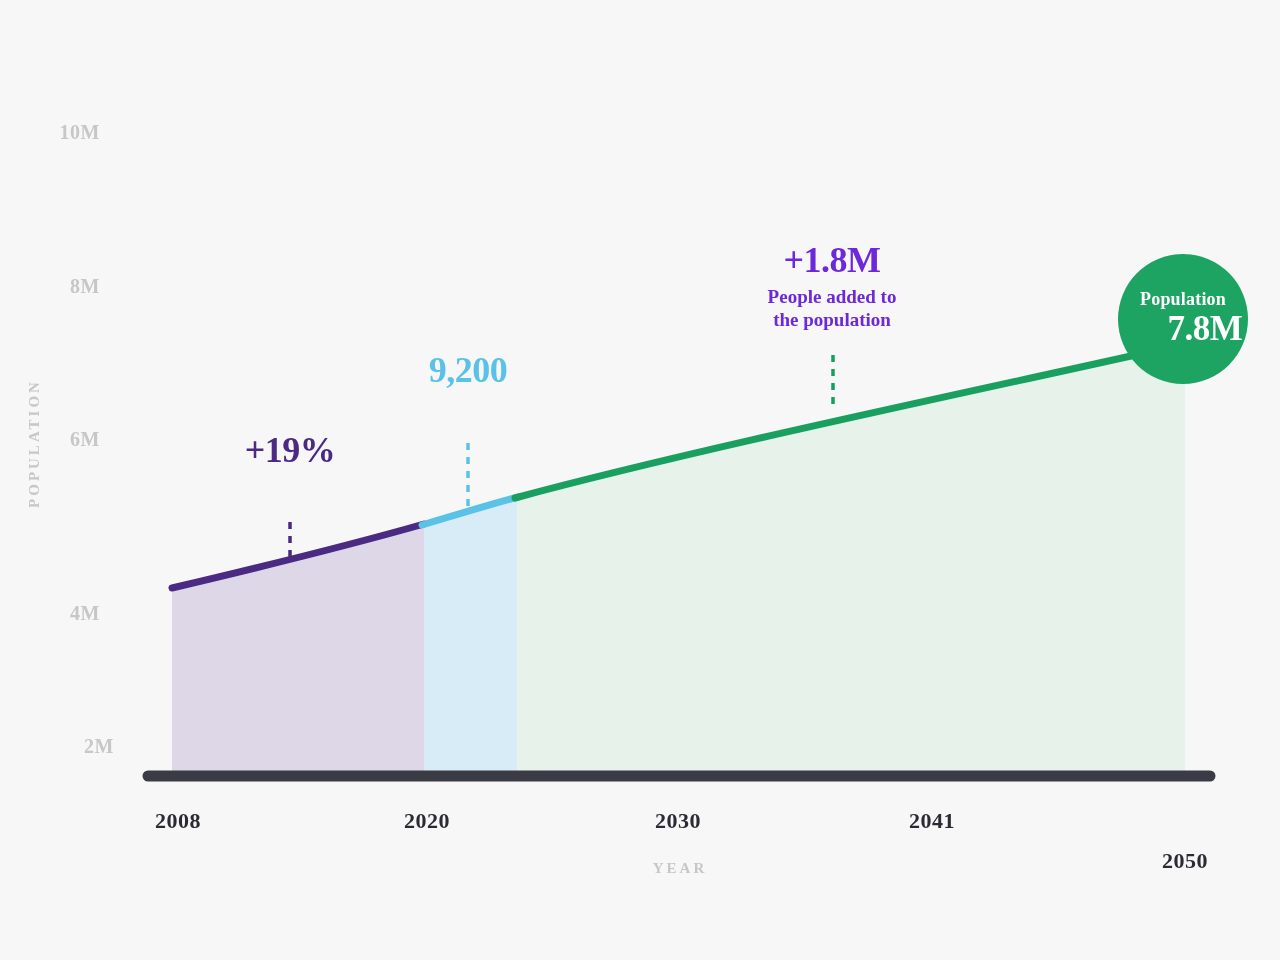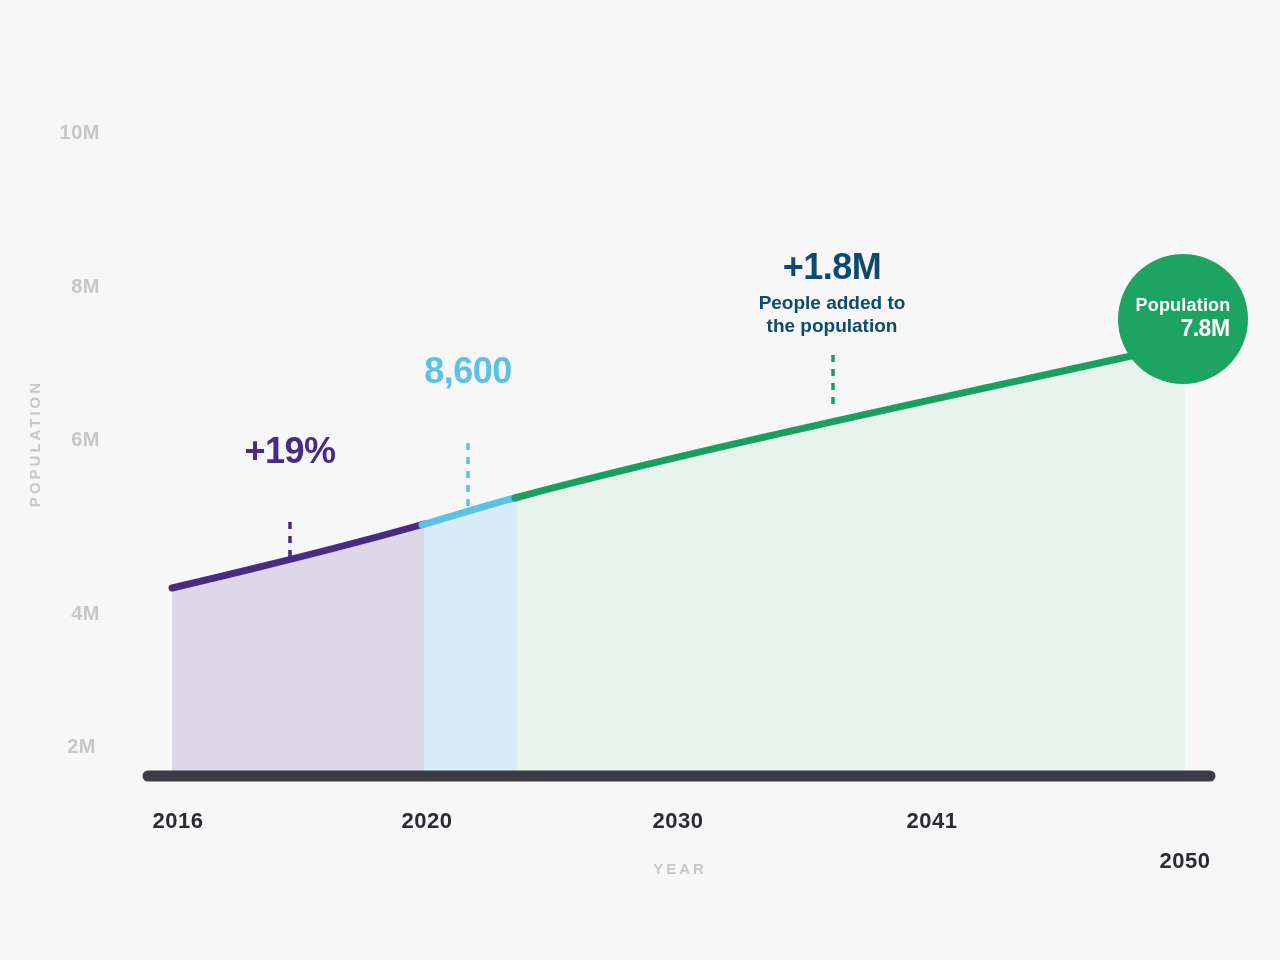--- a/index.html
+++ b/index.html
@@ -10,20 +10,21 @@
     width: 1280px;
     height: 960px;
     background: #f7f7f7;
     font-family: "Liberation Sans", sans-serif;
     overflow: hidden;
   }
   #stage {
     position: relative;
     width: 1280px;
     height: 756px;
+    font-family: Liberation Serif, serif;
   }
   svg.chart-svg {
     position: absolute;
     left: 0;
     top: 0;
     width: 1280px;
     height: 960px;
   }
   .axis-tick-y {
     position: absolute;
@@ -88,23 +89,23 @@
     color: #4a2a82;
   }
   #annot-blue {
     left: 368px;
     top: 352px;
     width: 200px;
     color: #5bc2e7;
   }
   #annot-green {
     left: 730px;
-    top: 248px;
+    top: 242px;
     width: 204px;
-    color: #0c4a6e;
+    color: #6d28d9;
   }
   #badge-population {
     position: absolute;
     left: 1118px;
     top: 254px;
     width: 130px;
     height: 130px;
     border-radius: 50%;
     background: #1da362;
     color: #ffffff;
@@ -114,21 +115,21 @@
     justify-content: center;
     box-sizing: border-box;
   }
   #badge-population .badge-label {
     font-size: 18px;
     font-weight: bold;
     line-height: 1;
     letter-spacing: 0.2px;
   }
   #badge-population .badge-value {
-    font-size: 23px;
+    font-size: 35px;
     font-weight: bold;
     line-height: 1.1;
     letter-spacing: -0.5px;
     margin-top: 2px;
     margin-left: 44px;
   }
 </style>
 </head>
 <body>
 
@@ -148,38 +149,38 @@
 
     <line x1="290" y1="522" x2="290" y2="560" stroke="#4a2a82" stroke-width="3.5" stroke-dasharray="7 7"></line>
     <line x1="468" y1="443" x2="468" y2="509" stroke="#5bc2e7" stroke-width="3.5" stroke-dasharray="7 7"></line>
     <line x1="833" y1="355" x2="833" y2="409" stroke="#16a05d" stroke-width="3.5" stroke-dasharray="7 7"></line>
   </svg>
 
   <div class="axis-tick-y" style="left:30px; top:121px;">10M</div>
   <div class="axis-tick-y" style="left:30px; top:275px;">8M</div>
   <div class="axis-tick-y" style="left:30px; top:428px;">6M</div>
   <div class="axis-tick-y" style="left:30px; top:581px;margin-top:21px;">4M</div>
-  <div class="axis-tick-y" style="left:26px; top:735px;">2M</div>
+  <div class="axis-tick-y" style="left:44px; top:735px;">2M</div>
 
   <div class="axis-title" id="y-axis-title">POPULATION</div>
 
-  <div class="axis-tick-x" style="left:118px; top:808px;">2016</div>
+  <div class="axis-tick-x" style="left:118px; top:808px;">2008</div>
   <div class="axis-tick-x" style="left:367px; top:808px;">2020</div>
   <div class="axis-tick-x" style="left:618px; top:808px;">2030</div>
   <div class="axis-tick-x" style="left:872px; top:808px;">2041</div>
   <div class="axis-tick-x" style="left:1125px; top:808px;margin-top:40px;">2050</div>
 
   <div class="axis-title" id="x-axis-title">YEAR</div>
 
   <div class="annot" id="annot-purple">
     <span class="big">+19%</span>
   </div>
 
   <div class="annot" id="annot-blue">
-    <span class="big">8,600</span>
+    <span class="big">9,200</span>
   </div>
 
   <div class="annot" id="annot-green">
     <span class="big">+1.8M</span>
     <span class="sub">
       <span>People added to</span><br>
       <span>the population</span>
     </span>
   </div>
 

